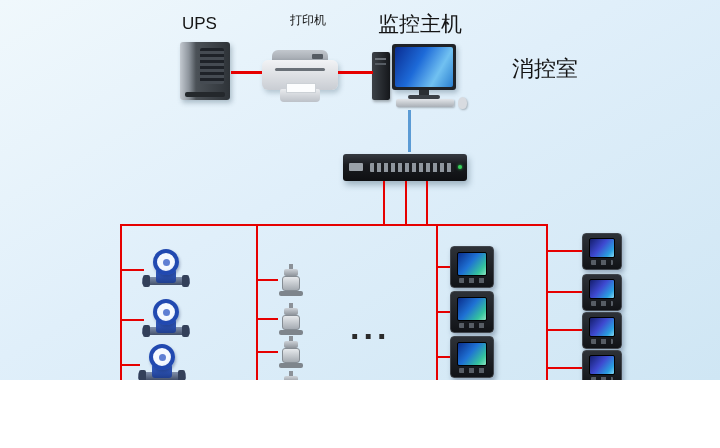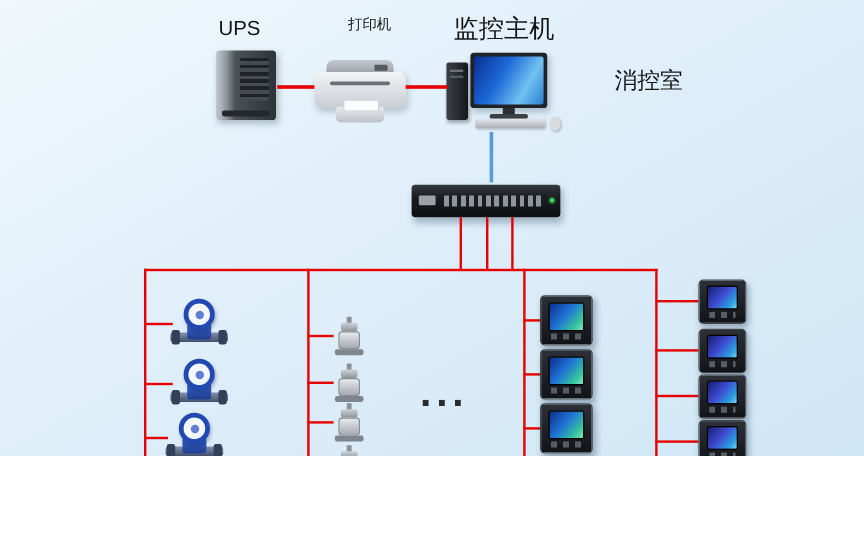--- a/index.html
+++ b/index.html
@@ -95,21 +95,21 @@
   .ellipsis { position:absolute; font-weight:bold; color:#2b2b2b; }
 </style>
 </head>
 <body>
 
 <div class="stage">
 
   <div class="label" style="left:182px; top:14px; font-size:17px;">UPS</div>
   <div class="label" style="left:272px; top:12px; font-size:12px;margin-left:18px;">打印机</div>
   <div class="label" style="left:378px; top:10px; font-size:21px;">监控主机</div>
-  <div class="label" style="left:512px; top:54px; font-size:19px;">消控室</div>
+  <div class="label" style="left:512px; top:54px; font-size:22px;">消控室</div>
   <div class="ellipsis" style="left:350px; top:308px; font-size:34px; letter-spacing:4px;">...</div>
 
   <div class="ups" style="left:180px; top:42px;">
     <div class="ups-vent"></div>
     <div class="ups-base"></div>
   </div>
 
   <div class="printer" style="left:262px; top:50px;">
     <div class="printer-top"></div>
     <div class="printer-panel"></div>

